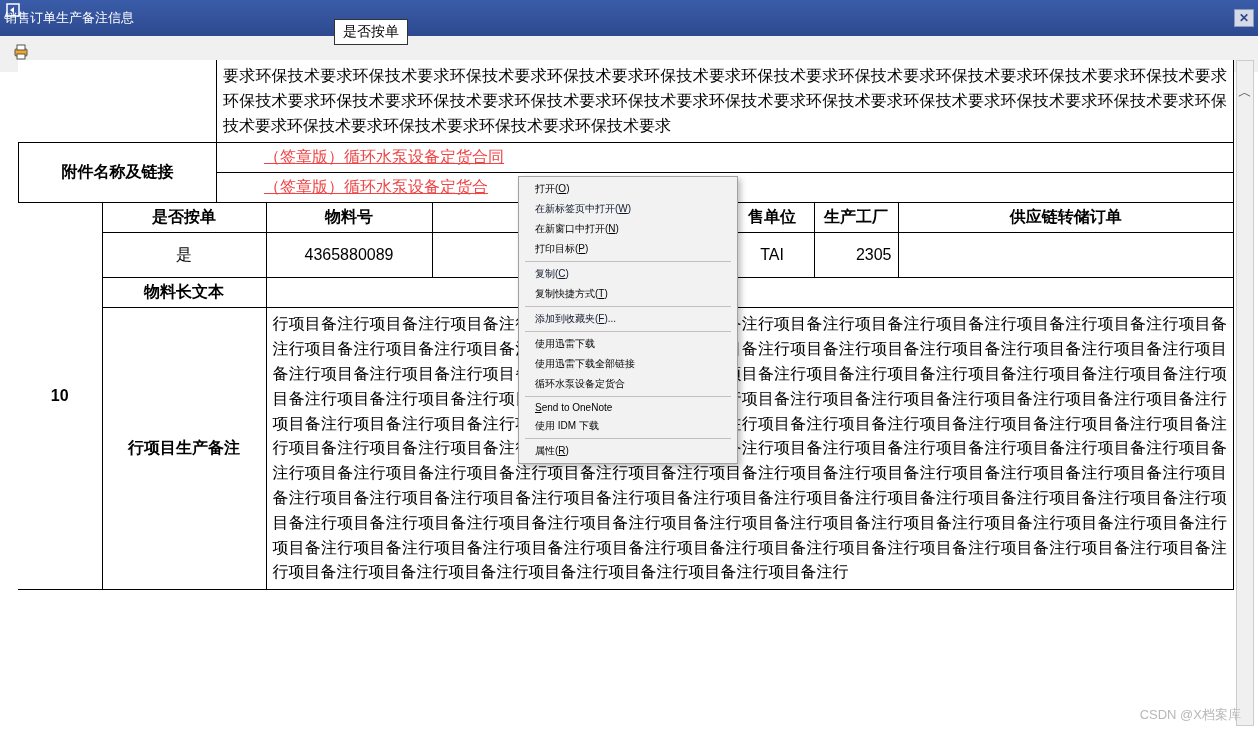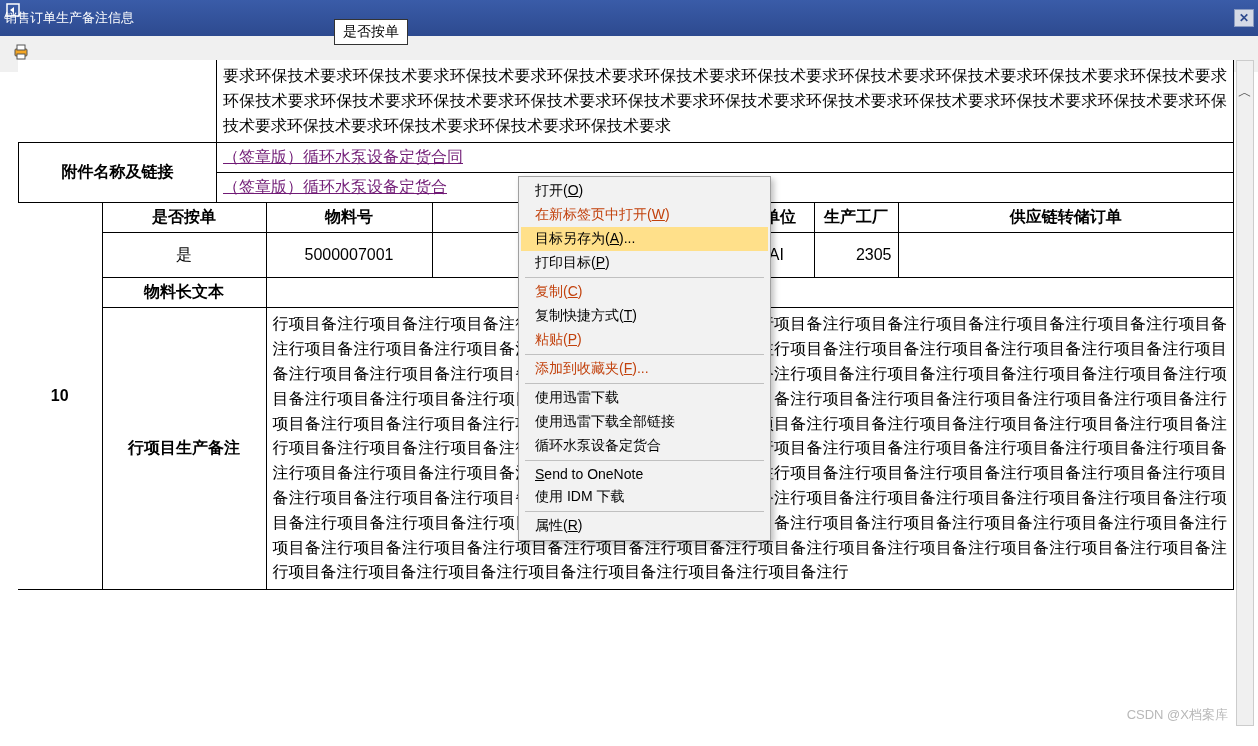--- a/index.html
+++ b/index.html
@@ -33,46 +33,46 @@
     }
     
     .doc-area { position: relative; }
     
     table.doc { border-collapse: collapse; width: 100%; margin-bottom: -1px; }
     table.doc td, table.doc th { border: 1px solid #000; padding: 4px 6px; font-size: 16px; vertical-align: middle; }
     table.doc th { font-weight: bold; text-align: center; }
     .cell-head { font-weight: bold; text-align: center; font-size: 17px; margin-left: 36px; }
     .tech-req { font-size: 16px; line-height: 1.55; text-align: justify; padding: 4px 6px; }
     .link-cell { padding: 2px 6px; }
-    .link-cell a { color: #701a75; text-decoration: underline; font-size: 16px; cursor: pointer; }
+    .link-cell a { color: #ef4444; text-decoration: underline; font-size: 16px; cursor: pointer; margin-left: 41px; }
     
     .row-note { font-size: 16px; line-height: 1.55; text-align: justify; padding: 4px 6px; }
     
     .ctx-menu {
-      position: absolute; top: 176px; left: 518px; width: 253px;
+      position: absolute; top: 176px; left: 518px; width: 220px;
       background: #f2f2f2; border: 1px solid #a0a0a0;
       box-shadow: 3px 3px 6px rgba(0,0,0,0.25);
-      z-index: 100; font-size: 14px;
+      z-index: 100; font-size: 10px;
       padding: 2px;
     }
     .ctx-item { padding: 3px 14px; cursor: pointer; white-space: nowrap; }
-    .ctx-item.disabled { color: #c2410c; cursor: default; }
+    .ctx-item.disabled { color: #0f172a; cursor: default; }
     .ctx-item.hl { background: #ffe08a; }
     .ctx-sep { height: 1px; background: #c0c0c0; margin: 2px 4px; }
     .ctx-item u { text-decoration: underline; }
     
     .scrollbar-v {
       position: absolute; right: 4px; top: 60px; width: 18px; bottom: 20px;
       background: #f0f0f0; border: 1px solid #ccc;
       display: flex; flex-direction: column; align-items: center; justify-content: flex-start;
     }
     .sb-arrow { width: 16px; height: 20px; display:flex; align-items:center; justify-content:center; cursor:pointer; color:#555; font-size: 14px; }
     .sb-arrow.up { margin-top: 22px; }
     
-    .watermark { position: absolute; right: 30px; bottom: 22px; color: #b8b8b8; font-size: 13px; z-index: 200; }
+    .watermark { position: absolute; right: 17px; bottom: 22px; color: #b8b8b8; font-size: 13px; z-index: 200; }
     
     .csdn-badge { position: absolute; left: 6px; top: 3px; width: 14px; height: 14px; }
   </style>
 </head>
 <body>
 
 <div class="titlebar">
   <div class="titlebar-left">
     <span class="csdn-badge">
       <svg viewBox="0 0 14 14">
@@ -133,21 +133,21 @@
         <td rowspan="7" class="cell-head" style="border-left:none;">10</td>
         <th>是否按单</th>
         <th>物料号</th>
         <th>物料</th>
         <th>售单位</th>
         <th>生产工厂</th>
         <th>供应链转储订单</th>
       </tr>
       <tr>
         <td style="text-align:center;">是</td>
-        <td style="text-align:center;">5000007001</td>
+        <td style="text-align:center;">4365880089</td>
         <td style="text-align:center;">
           <div>XKF-20</div>
           <div>_230V/50H</div>
         </td>
         <td style="text-align:center;">TAI</td>
         <td style="text-align:right;">2305</td>
         <td style="text-align:center;"></td>
       </tr>
       <tr>
         <td class="cell-head">物料长文本</td>
@@ -158,26 +158,25 @@
         <td class="row-note" colspan="5">行项目备注行项目备注行项目备注行项目备注行项目备注行项目备注行项目备注行项目备注行项目备注行项目备注行项目备注行项目备注行项目备注行项目备注行项目备注行项目备注行项目备注行项目备注行项目备注行项目备注行项目备注行项目备注行项目备注行项目备注行项目备注行项目备注行项目备注行项目备注行项目备注行项目备注行项目备注行项目备注行项目备注行项目备注行项目备注行项目备注行项目备注行项目备注行项目备注行项目备注行项目备注行项目备注行项目备注行项目备注行项目备注行项目备注行项目备注行项目备注行项目备注行项目备注行项目备注行项目备注行项目备注行项目备注行项目备注行项目备注行项目备注行项目备注行项目备注行项目备注行项目备注行项目备注行项目备注行项目备注行项目备注行项目备注行项目备注行项目备注行项目备注行项目备注行项目备注行项目备注行项目备注行项目备注行项目备注行项目备注行项目备注行项目备注行项目备注行项目备注行项目备注行项目备注行项目备注行项目备注行项目备注行项目备注行项目备注行项目备注行项目备注行项目备注行项目备注行项目备注行项目备注行项目备注行项目备注行项目备注行项目备注行项目备注行项目备注行项目备注行项目备注行项目备注行项目备注行项目备注行项目备注行项目备注行项目备注行项目备注行项目备注行项目备注行项目备注行项目备注行项目备注行项目备注行项目备注行项目备注行项目备注行项目备注行项目备注行项目备注行项目备注行项目备注行项目备注行项目备注行项目备注行</td>
       </tr>
     </tbody>
       </table>
   </div>
 </div>
 
 <div class="ctx-menu">
   <div class="ctx-item"><span>打开(<u>O</u>)</span></div>
   <div class="ctx-item disabled"><span>在新标签页中打开(<u>W</u>)</span></div>
-  <div class="ctx-item hl"><span>目标另存为(<u>A</u>)...</span></div>
+  <div class="ctx-item"><span>在新窗口中打开(<u>N</u>)</span></div>
   <div class="ctx-item"><span>打印目标(<u>P</u>)</span></div>
   <div class="ctx-sep"></div>
   <div class="ctx-item disabled"><span>复制(<u>C</u>)</span></div>
   <div class="ctx-item"><span>复制快捷方式(<u>T</u>)</span></div>
-  <div class="ctx-item disabled"><span>粘贴(<u>P</u>)</span></div>
   <div class="ctx-sep"></div>
   <div class="ctx-item disabled"><span>添加到收藏夹(<u>F</u>)...</span></div>
   <div class="ctx-sep"></div>
   <div class="ctx-item">使用迅雷下载</div>
   <div class="ctx-item">使用迅雷下载全部链接</div>
   <div class="ctx-item">循环水泵设备定货合</div>
   <div class="ctx-sep"></div>
   <div class="ctx-item"><span><u>S</u>end to OneNote</span></div>
   <div class="ctx-item">使用 IDM 下载</div>
   <div class="ctx-sep"></div>

